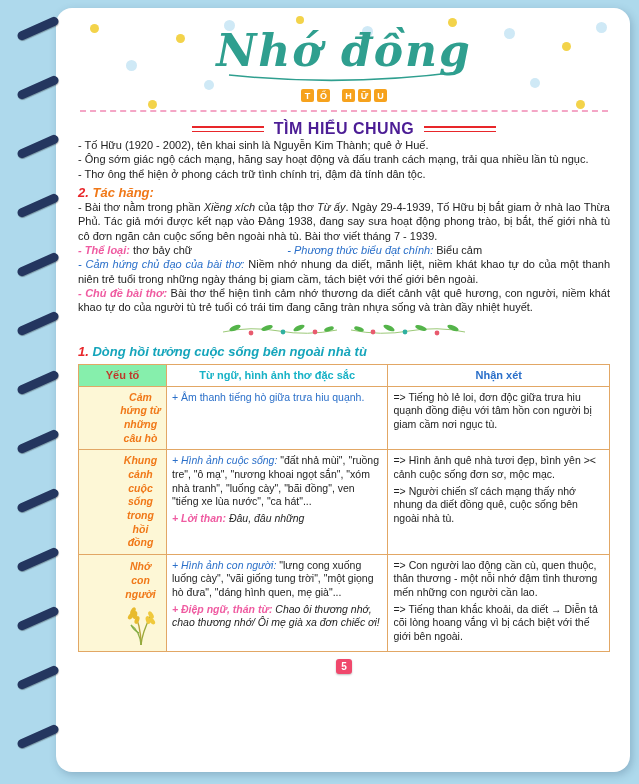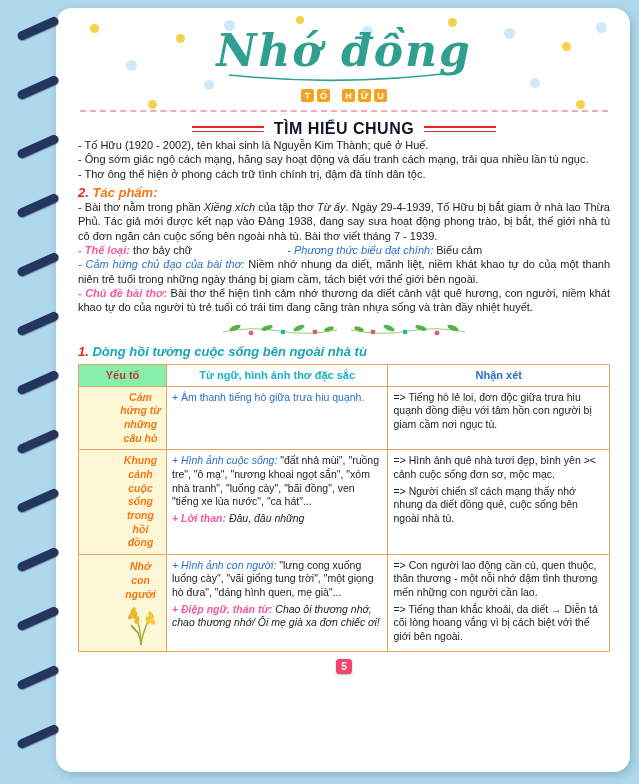--- a/index.html
+++ b/index.html
@@ -43,21 +43,21 @@
     justify-content:center; border-radius:2px;
   }
   .tile.word-gap { margin-left:9px; }
   .pink-divider { margin:8px 2px 0; border-top:2px dashed #f4a6c6; }
 
   
   .sec-head {
     display:flex; align-items:center; justify-content:center; gap:10px;
     margin-top:8px; font-weight:bold; font-size:16px; letter-spacing:.5px;
   }
-  .sec-head.red { color:#0f172a; }
+  .sec-head.red { color:#4c1d95; }
   .sec-head.green { color:#3cb043; font-size:15px; margin-top:8px; }
   .rule { width:72px; height:6px; border-top:2px solid #e8262a; border-bottom:1px solid #e8262a; }
 
   
   .txt { font-size:11px; line-height:1.3; color:#222; text-align:justify; }
   .h-line { margin-top:4px; font-size:13px; }
   .h-num { color:#e8262a; font-weight:bold; font-style:italic; }
   .h-label.green { color:#2ea836; font-weight:bold; font-style:italic; }
   .h-label.orange { color:#f07818; font-weight:bold; font-style:italic; }
   .lead-pink { color:#ef5ba1; font-weight:bold; font-style:italic; }
@@ -160,21 +160,21 @@
         <span>TÌM HIỂU CHUNG</span>
         <span class="rule"></span>
       </div>
 
       <div class="txt">- Tố Hữu (1920 - 2002), tên khai sinh là Nguyễn Kim Thành; quê ở Huế.</div>
       <div class="txt">- Ông sớm giác ngộ cách mạng, hăng say hoạt động và đấu tranh cách mạng, trải qua nhiều lần tù ngục.</div>
       <div class="txt">- Thơ ông thể hiện ở phong cách trữ tình chính trị, đậm đà tính dân tộc.</div>
 
       <div class="h-line">
         <span class="h-num">2.</span>
-        <span class="h-label orange">Tác phẩm:</span>
+        <span class="h-label orange">Tác hăng:</span>
       </div>
       <div class="txt">
         <span>- Bài thơ nằm trong phần </span><span class="it">Xiềng xích</span><span> của tập thơ </span><span class="it">Từ ấy</span><span>. Ngày 29-4-1939, Tố Hữu bị bắt giam ở nhà lao Thừa Phủ. Tác giả mới được kết nạp vào Đảng 1938, đang say sưa hoạt động phong trào, bị bắt, thế giới nhà tù cô đơn ngăn cản cuộc sống bên ngoài nhà tù. Bài thơ viết tháng 7 - 1939.</span>
       </div>
       <div class="txt">
         <span class="lead-pink">- Thể loại:</span><span> thơ bảy chữ</span><span class="lead-blue pt-offset">- Phương thức biểu đạt chính:</span><span> Biểu cảm</span>
       </div>
       <div class="txt">
         <span class="lead-blue">- Cảm hứng chủ đạo của bài thơ:</span><span> Niềm nhớ nhung da diết, mãnh liệt, niềm khát khao tự do của một thanh niên trẻ tuổi trong những ngày tháng bị giam cầm, tách biệt với thế giới bên ngoài.</span>
       </div>

